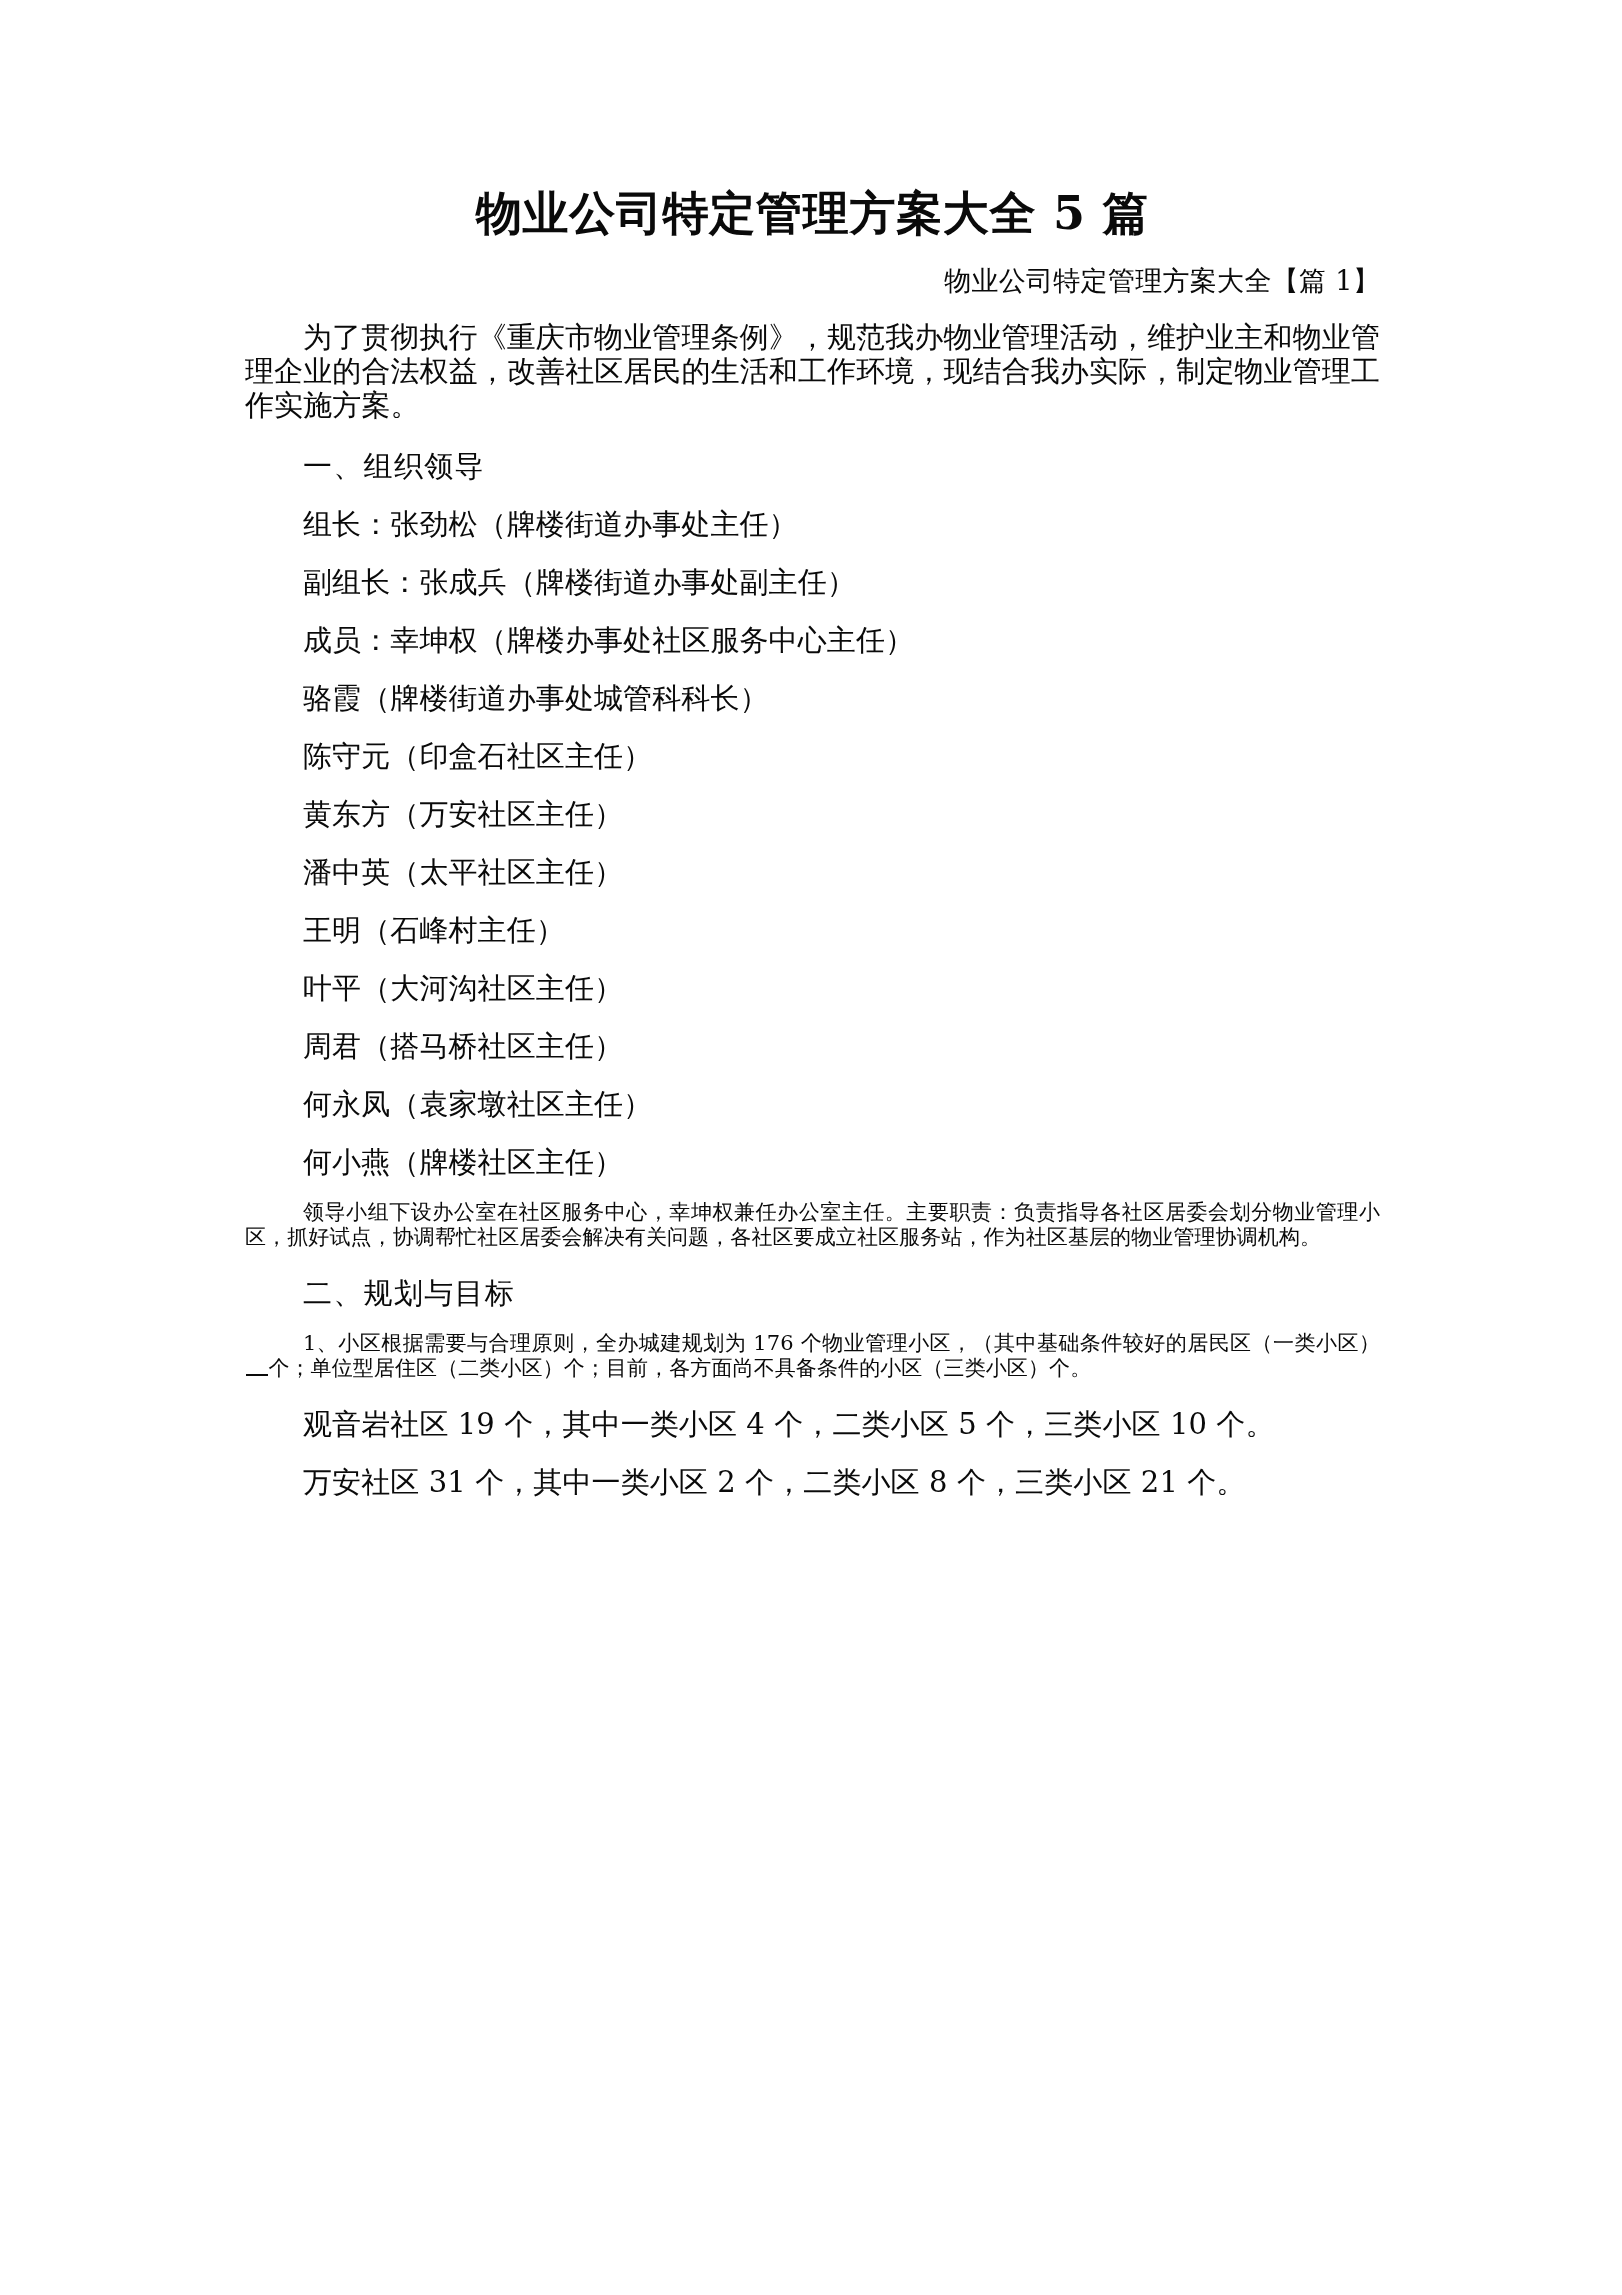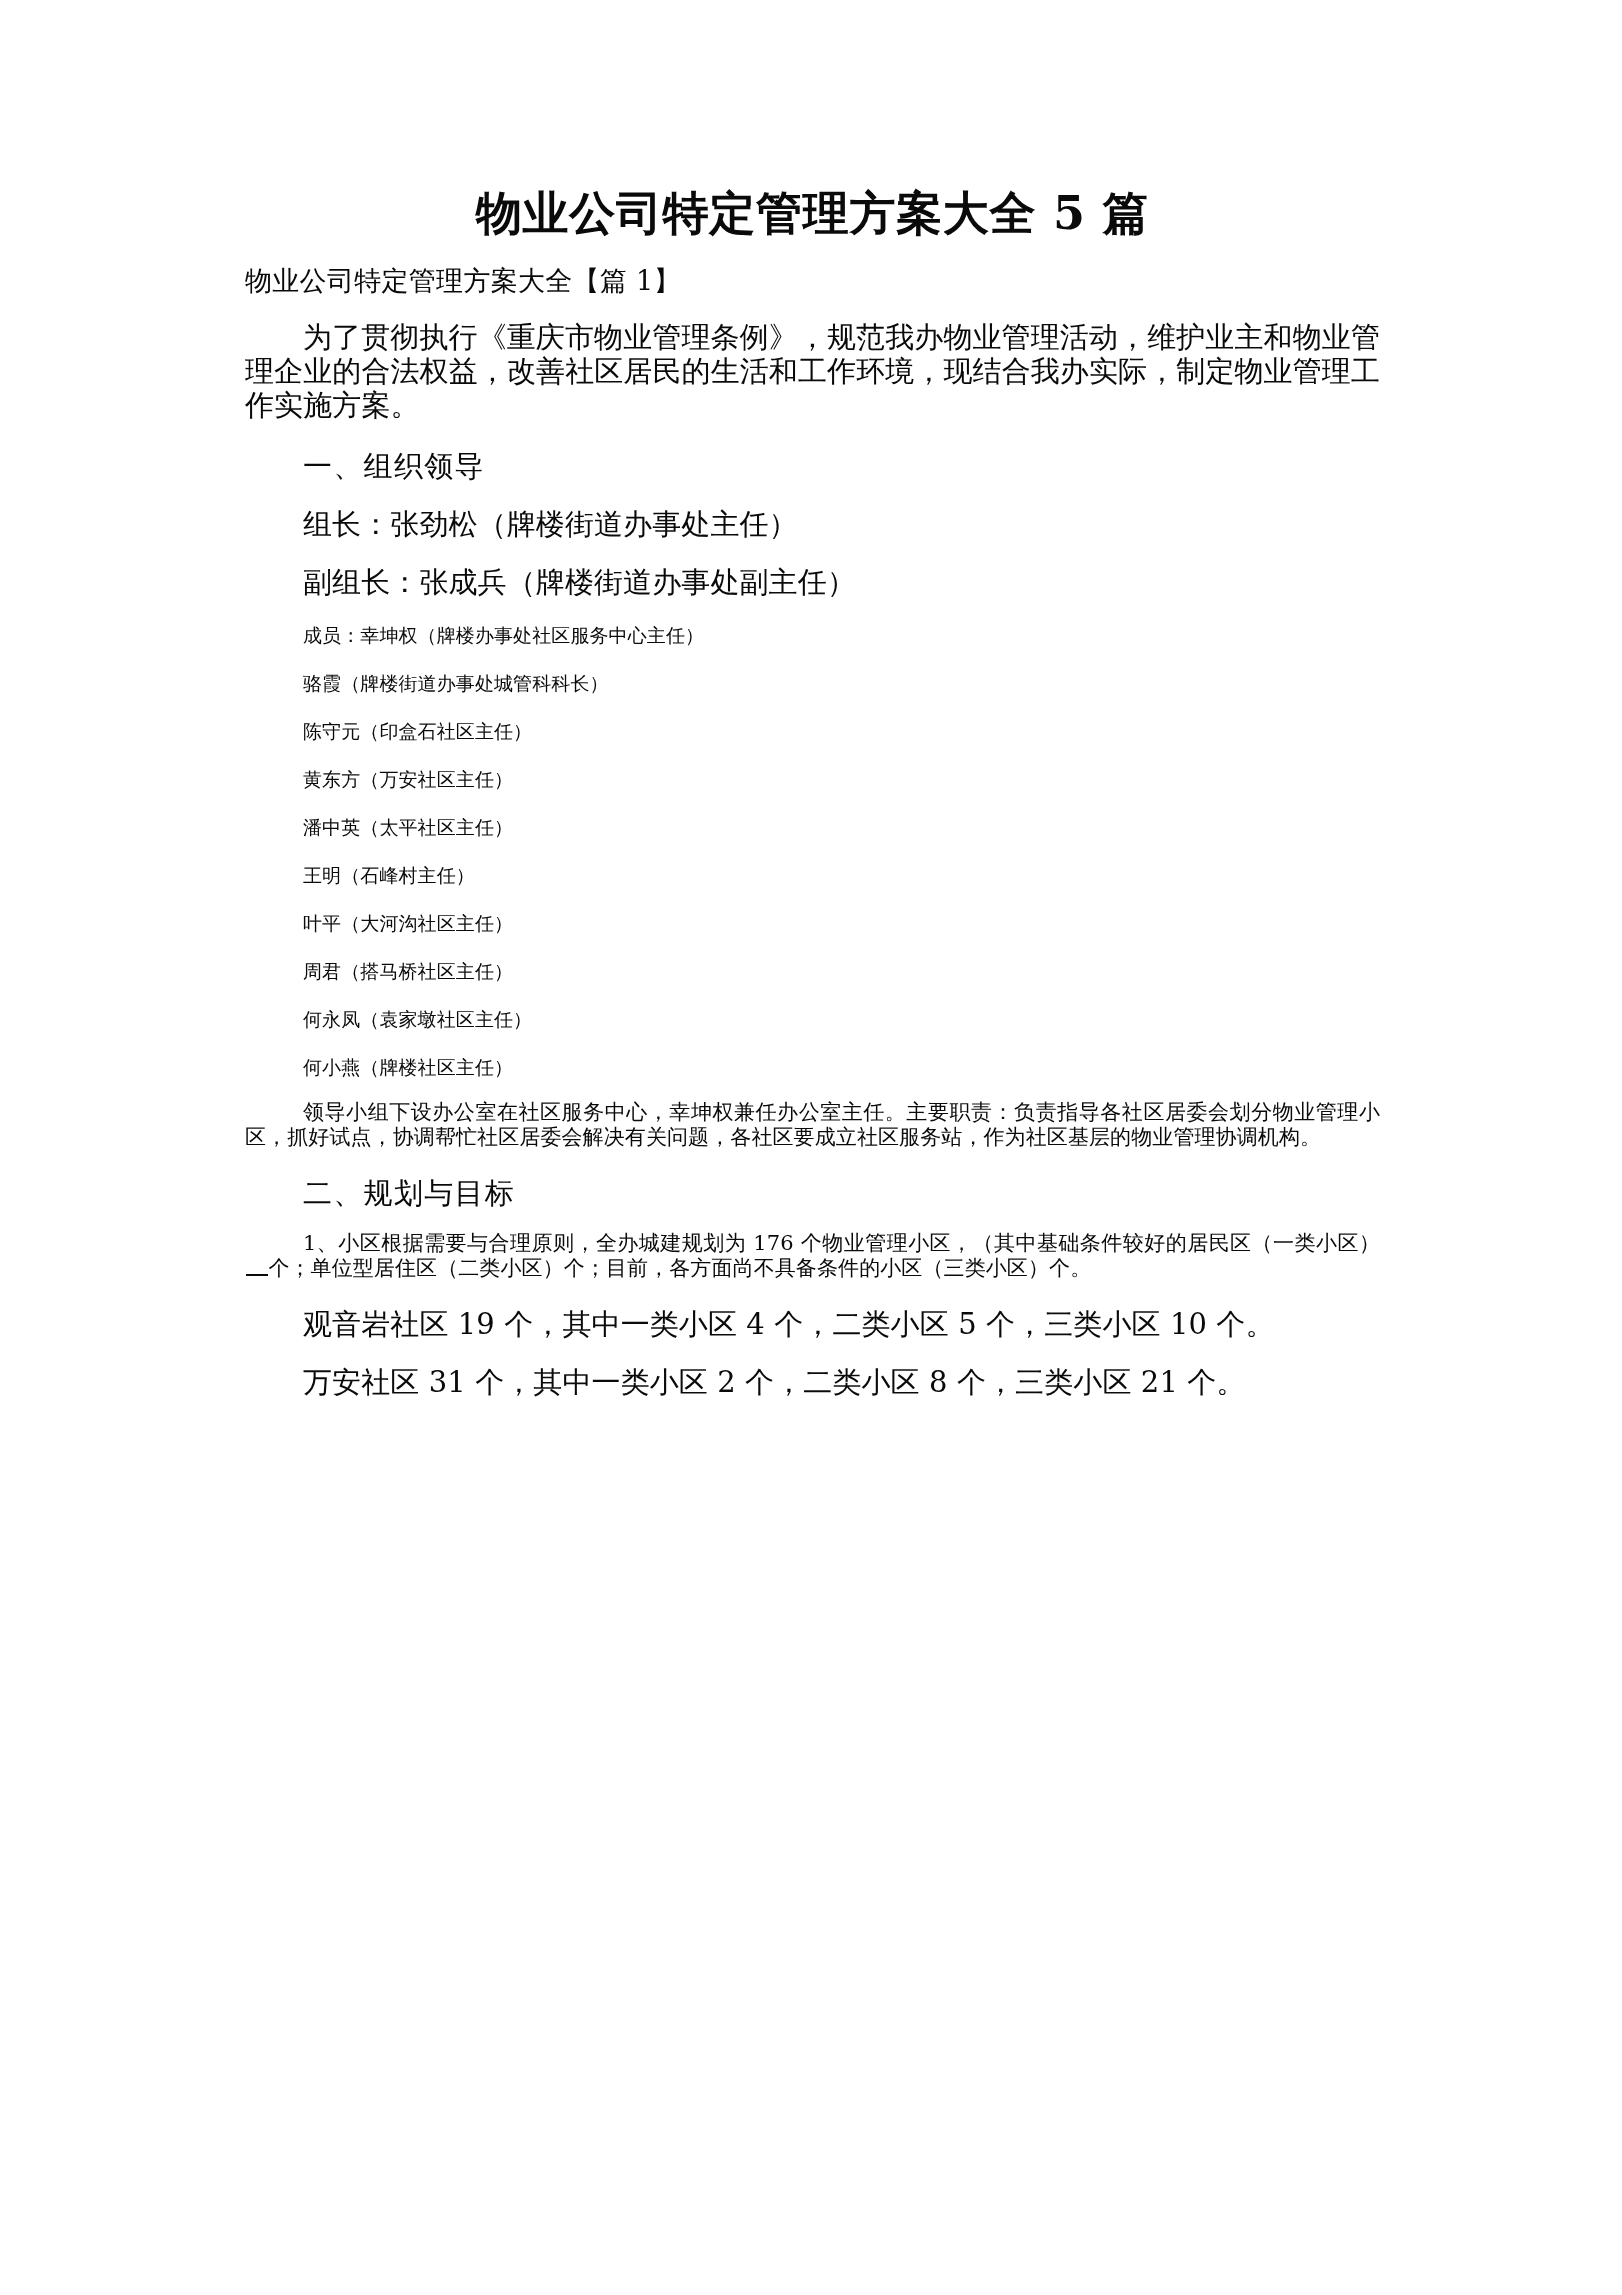--- a/index.html
+++ b/index.html
@@ -36,31 +36,32 @@
     letter-spacing: 0.7px;
     white-space: nowrap;
   }
   .subtitle {
     font-size: 27px;
     line-height: 1.0;
     margin: 0;
     padding-top: 31px;
     padding-left: 0px;
     letter-spacing: 0.3px;
+    text-align: right;
   }
   .lead-line {
     font-size: 29px;
     line-height: 1.0;
     margin: 0;
     margin-top: 29px;
     text-indent: 58px;
     letter-spacing: 0.1px;
   }
   .member-line {
-    font-size: 19px;
+    font-size: 29px;
     line-height: 1.0;
     margin: 0;
     margin-top: 29px;
     text-indent: 58px;
     letter-spacing: 0.1px;
   }
   .sec-head {
     font-size: 29px;
     line-height: 1.0;
     margin: 0;

